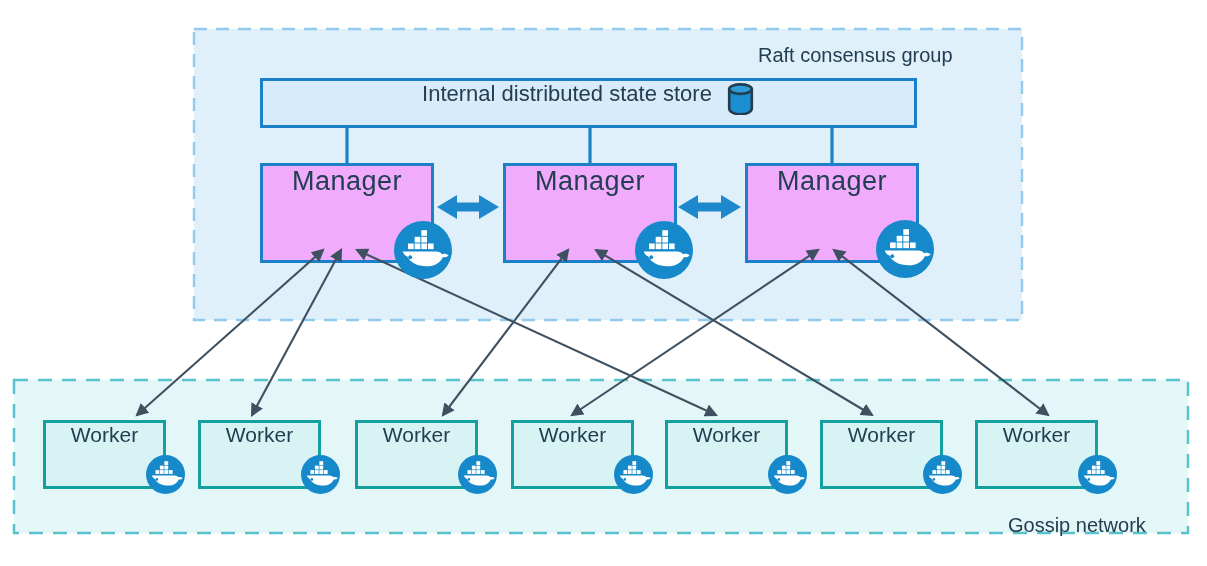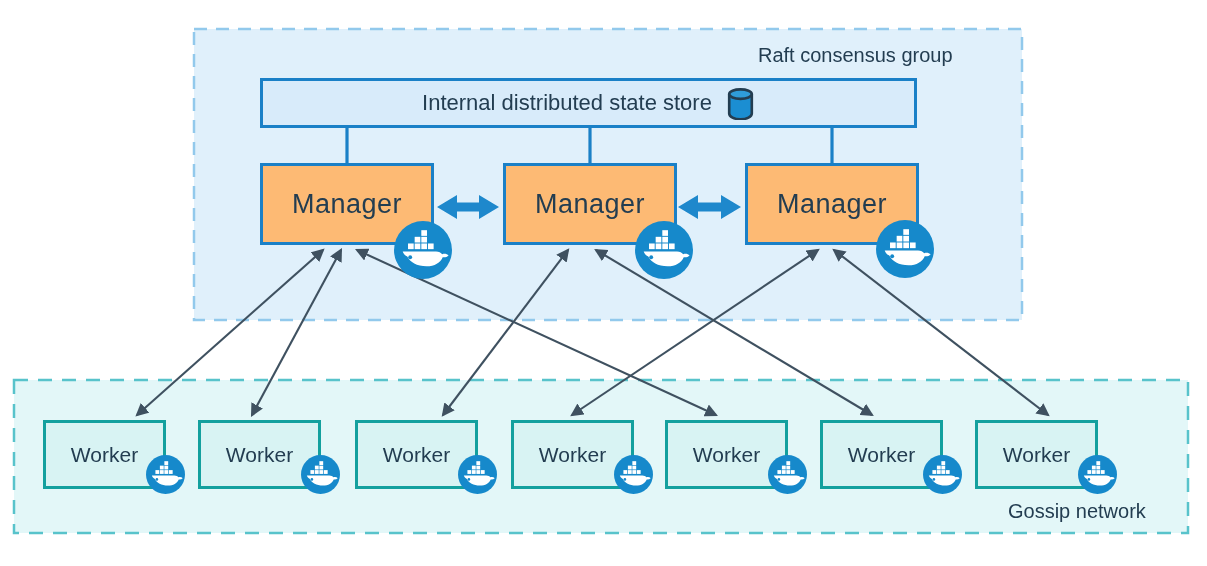--- a/index.html
+++ b/index.html
@@ -4,38 +4,38 @@
 <style>
   html,body{margin:0;padding:0;background:#ffffff;}
   .canvas{
     position:relative;width:1207px;height:566px;overflow:hidden;
     font-family:"Liberation Sans","DejaVu Sans",sans-serif;color:#233d51;background:#ffffff;
   }
   svg.layer{position:absolute;left:0;top:0;width:1207px;height:566px;}
   .underlay{z-index:0;}
   .overlay{z-index:3;pointer-events:none;}
   .node{
-    position:absolute;box-sizing:border-box;display:flex;align-items:center;justify-content:center;
+    position:absolute;box-sizing:border-box;display:flex;justify-content:center;
     z-index:2;
   }
   .manager-box{
-    width:174px;height:82px;background:#fdba74;border:3px solid #1a80c7;
+    width:174px;height:100px;background:#f0abfc;border:3px solid #1a80c7;
     font-size:27px;letter-spacing:.5px;
   }
   .store-box{
     left:260px;top:78px;width:657px;height:50px;background:#d8ebfa;border:3px solid #1a80c7;
     font-size:22px;gap:14px;
   }
   .worker-box{
     width:123px;height:69px;background:#d8f3f3;border:3px solid #13a09e;
     font-size:21px;
   }
   .group-label{position:absolute;z-index:4;font-size:20px;color:#233d51;}
   .raft-label{left:758px;top:44px;}
-  .gossip-label{left:1008px;top:500px;}
+  .gossip-label{left:1008px;top:514px;}
   .whale{position:absolute;z-index:5;}
   .wm{width:58px;height:58px;}
   .ww{width:39px;height:39px;}
   .store-icon{flex:0 0 auto;margin-top:2px;}
 </style>
 </head>
 <body>
 
 <svg width="0" height="0" style="position:absolute" aria-hidden="true">
   <defs>

